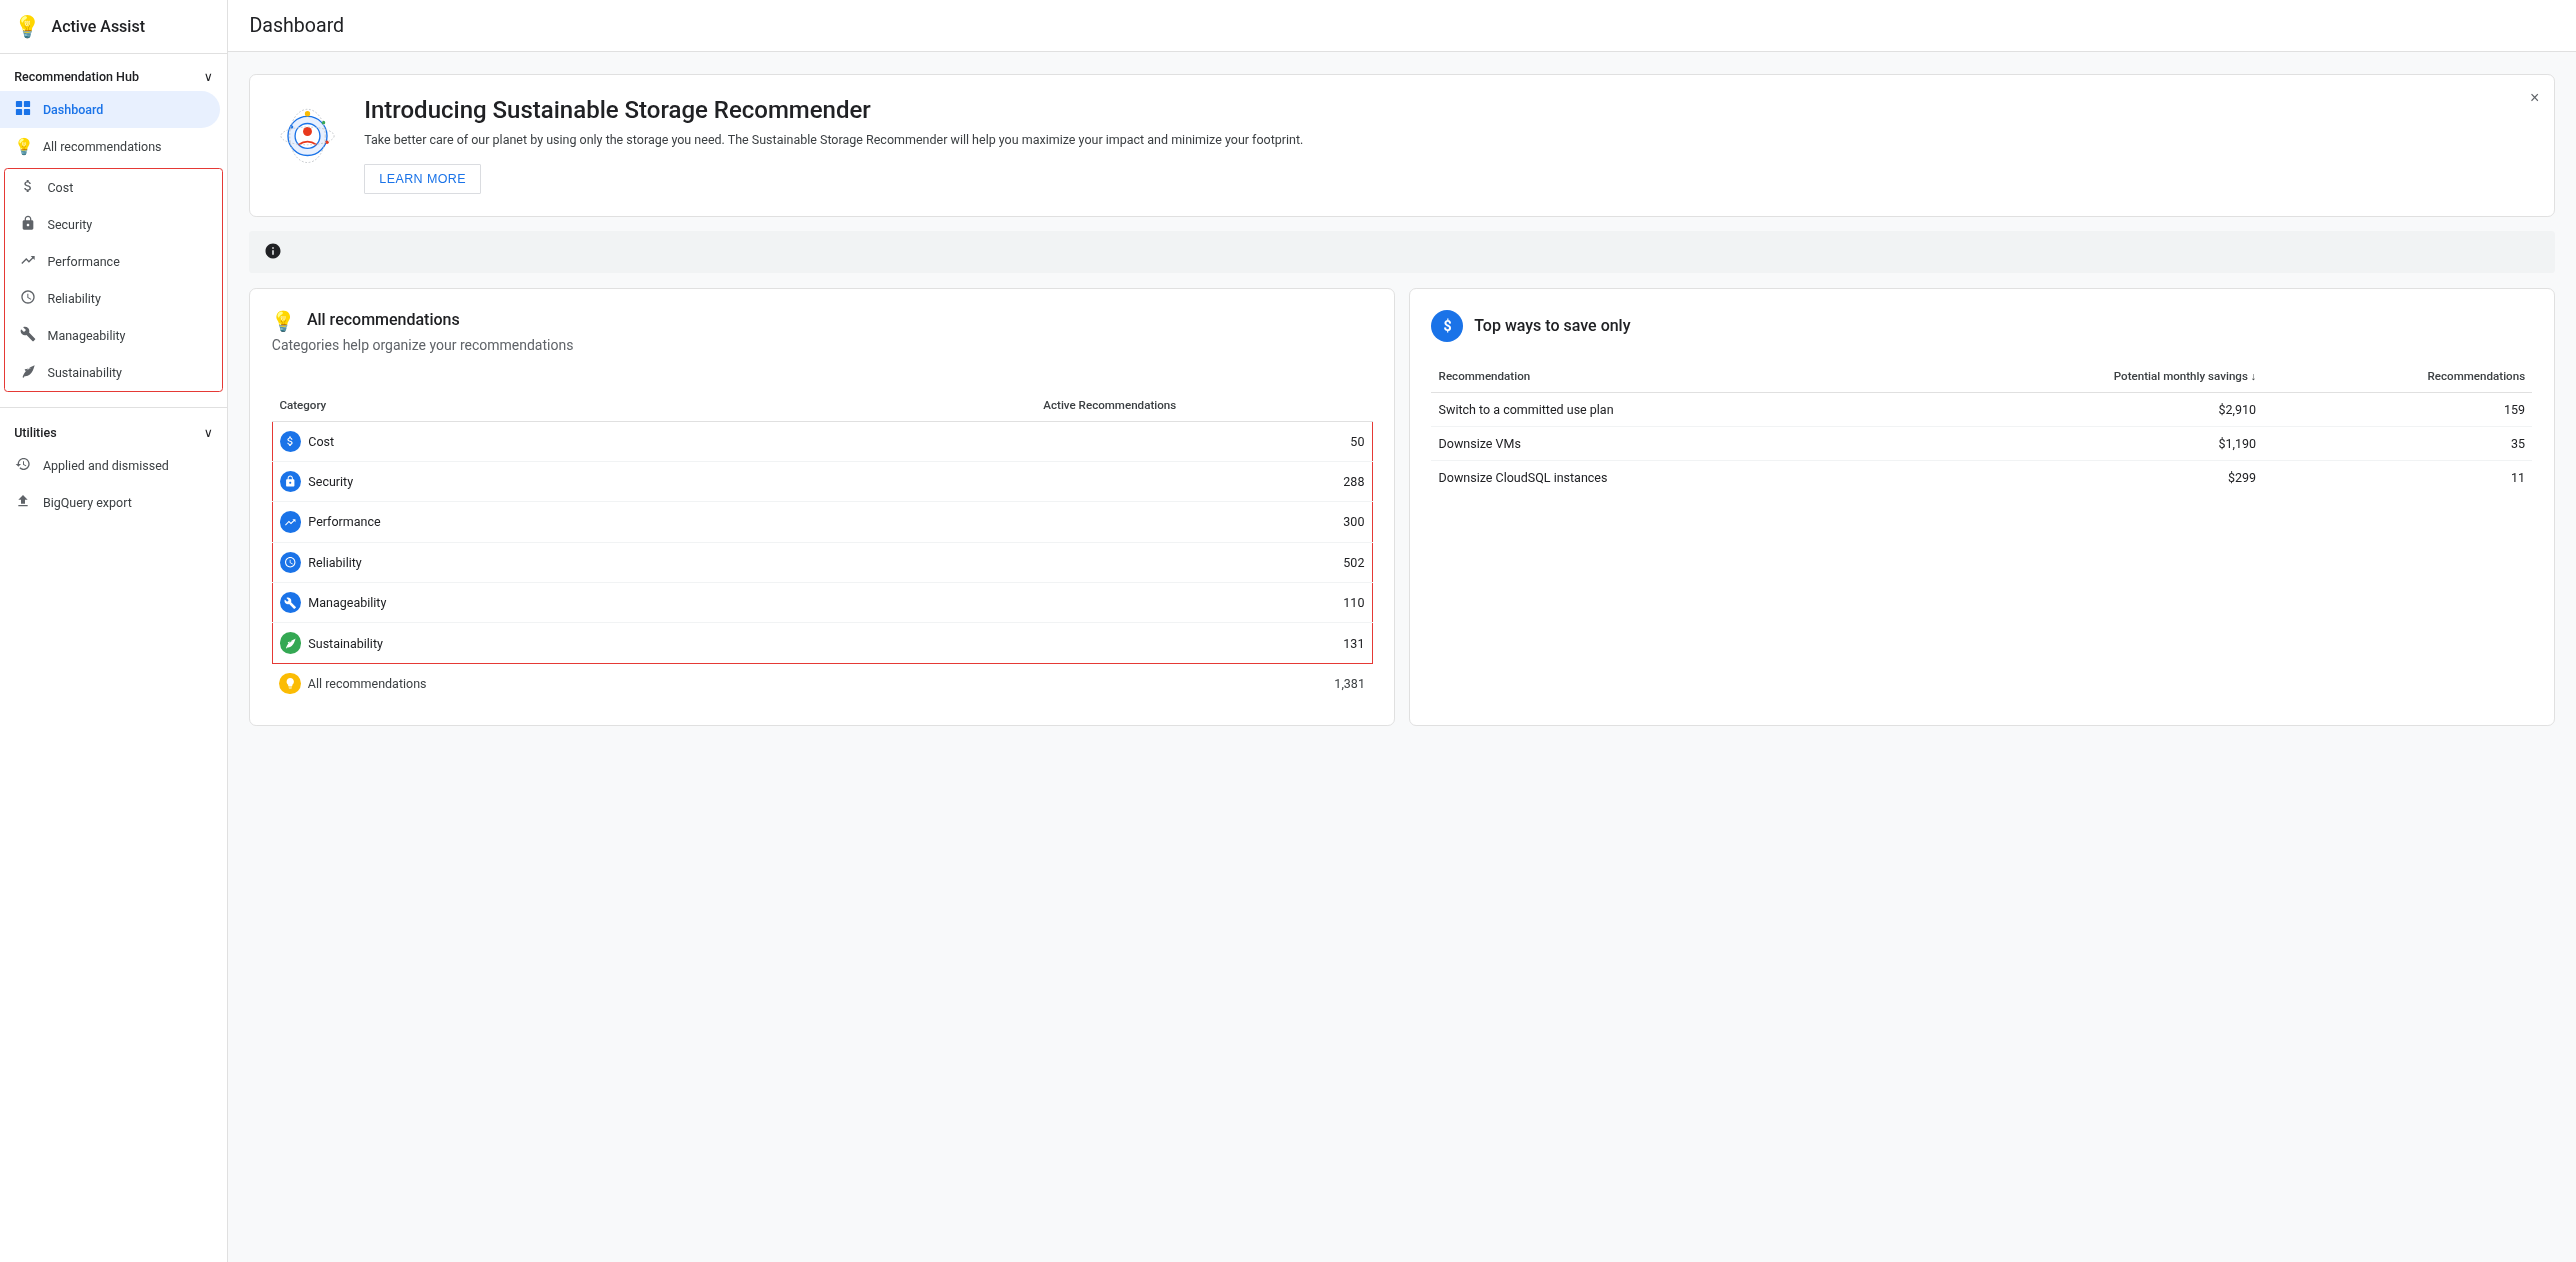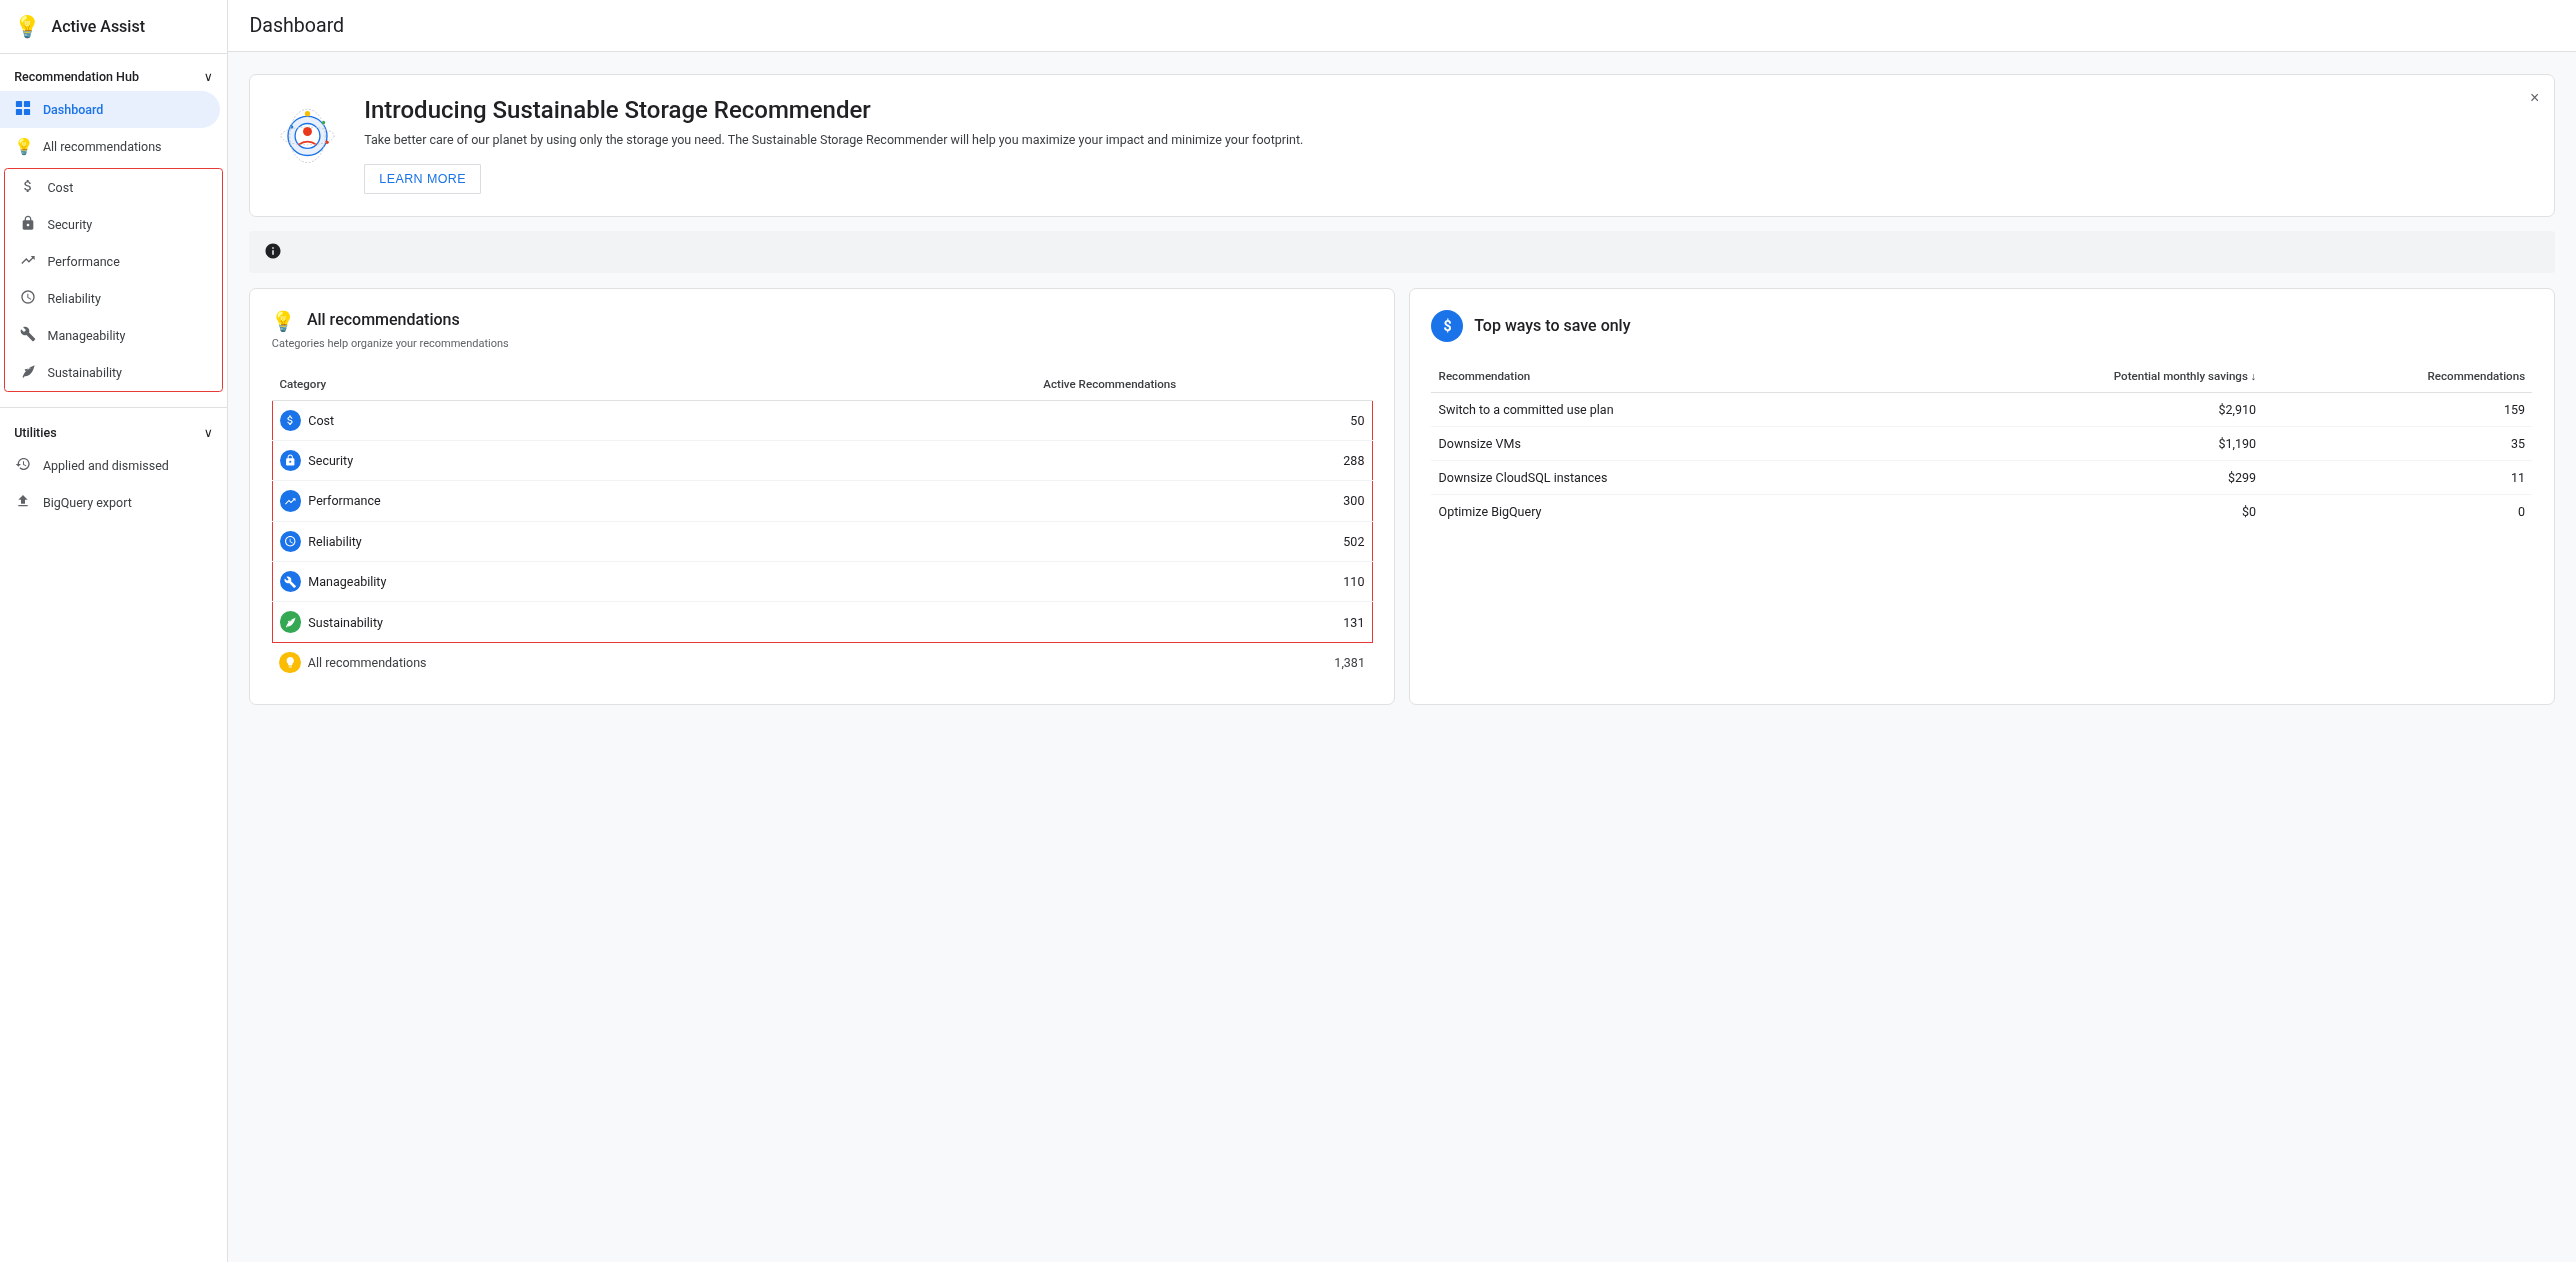--- a/index.html
+++ b/index.html
@@ -199,23 +199,23 @@
       margin-bottom: 3.6px;
     }
 
     .card-title {
       font-size: 16px;
       font-weight: 500;
       color: #202124;
     }
 
     .card-subtitle {
-      font-size: 11px;
+      font-size: 14px;
       color: #5f6368;
-      margin-bottom: 18px;
+      margin-bottom: 36px;
     }
 
     
     .rec-table {
       width: 100%;
       border-collapse: collapse;
     }
 
     .rec-table th {
       text-align: left;
@@ -622,24 +622,19 @@
               <tr>
     <td>Downsize VMs</td>
     <td class="right">$1,190</td>
     <td class="right">35</td>
   </tr>
               <tr>
     <td>Downsize CloudSQL instances</td>
     <td class="right">$299</td>
     <td class="right">11</td>
   </tr>
-              <tr>
-    <td>Optimize BigQuery</td>
-    <td class="right">$0</td>
-    <td class="right">0</td>
-  </tr>
             </tbody>
         </table>
       </div>
     </div>
   </div>
 </div>
 
 
 </body></html>

